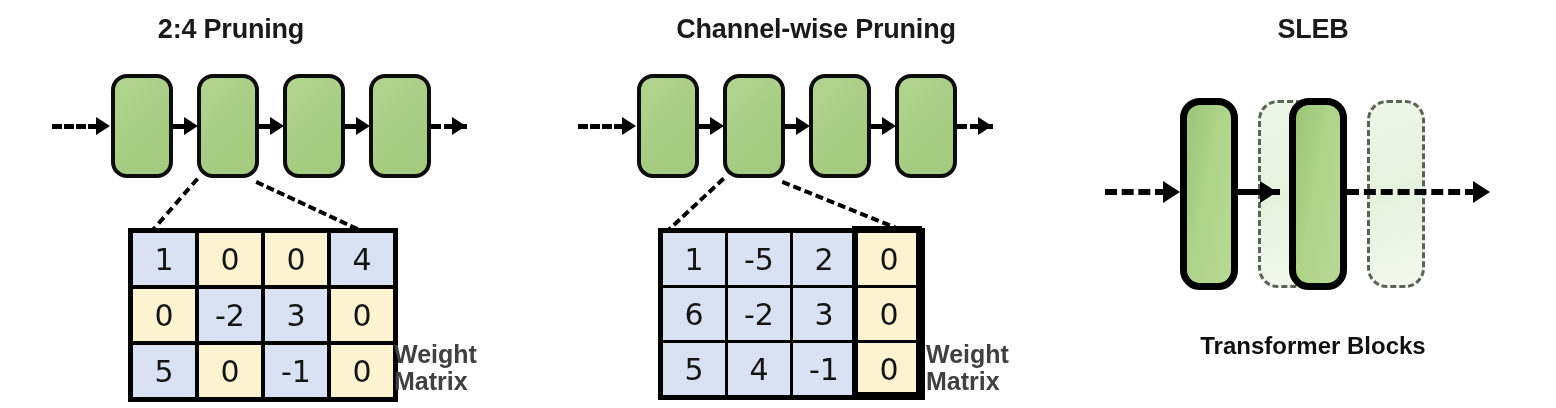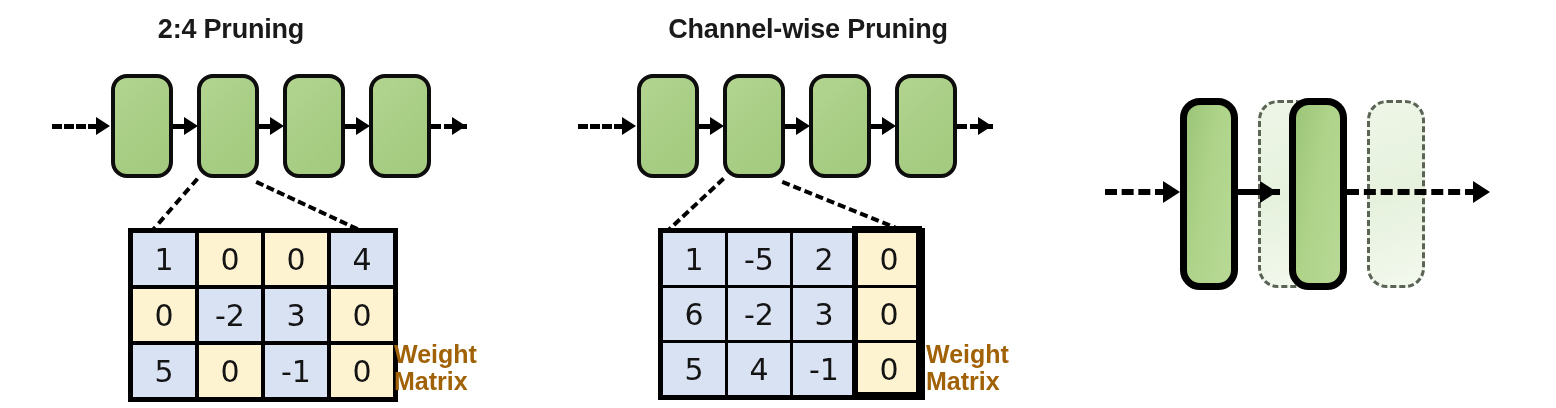--- a/index.html
+++ b/index.html
@@ -29,21 +29,21 @@
     left: 0;
     width: 100%;
     text-align: center;
     font-size: 27px;
     font-weight: bold;
     color: #1a1a1a;
     letter-spacing: -0.2px;
     white-space: nowrap;
   }
   #panel-pruning24 .panel-title { top: 14px; left: -50px; }
-  #panel-channel   .panel-title { top: 14px; left: 8px; }
+  #panel-channel   .panel-title { top: 14px; left: 16px; }
   #panel-sleb      .panel-title { top: 14px; left: 0px; }
 
   
   .chain { position: absolute; }
   .block {
     position: absolute;
     background: linear-gradient(135deg, #b2d490 0%, #a8cd84 55%, #a3ca7e 100%);
     border: 4px solid #0d0d0d;
     border-radius: 16px;
     box-sizing: border-box;
@@ -126,21 +126,21 @@
     position: absolute;
     border: 6px solid #000;
     box-sizing: border-box;
     pointer-events: none;
   }
 
   .weight-label {
     position: absolute;
     font-size: 25px;
     font-weight: bold;
-    color: #a16207;
+    color: #404040;
     line-height: 1.08;
     text-align: left;
     white-space: pre-line;
   }
   .caption {
     position: absolute;
     font-size: 24px;
     font-weight: bold;
     color: #111;
     text-align: center;
@@ -252,31 +252,33 @@
     <div class="cell yellow">0</div>
   </div>
 
   <div class="col-highlight" style="left:322px; top:226px; width:70px; height:172px;"></div>
 
   <div class="weight-label" style="left:396px; top:341px;">Weight
 Matrix</div>
 </div>
 
 <div class="panel" id="panel-sleb">
+  <div class="panel-title">SLEB</div>
 
   <div class="arrow-line dashed thick" style="left:35px; top:189px; width:62px;"></div>
   <div class="arrow-head big" style="left:93px; top:181px;"></div>
 
   <div class="block-sleb" style="left:110px; top:98px; width:58px; height:192px;"></div>
 
   <div class="block-ghost" style="left:188px; top:100px; width:58px; height:188px;"></div>
 
   <div class="arrow-line thick" style="left:168px; top:189px; width:42px;"></div>
   <div class="arrow-head big" style="left:190px; top:181px;"></div>
 
   <div class="block-sleb" style="left:219px; top:98px; width:58px; height:192px;"></div>
 
   <div class="block-ghost" style="left:297px; top:100px; width:58px; height:188px;"></div>
 
   <div class="arrow-line dashed thick" style="left:277px; top:189px; width:130px;"></div>
   <div class="arrow-head big" style="left:403px; top:181px;"></div>
 
+  <div class="caption" style="top:332px;">Transformer Blocks</div>
 </div>
 
 </body></html>

